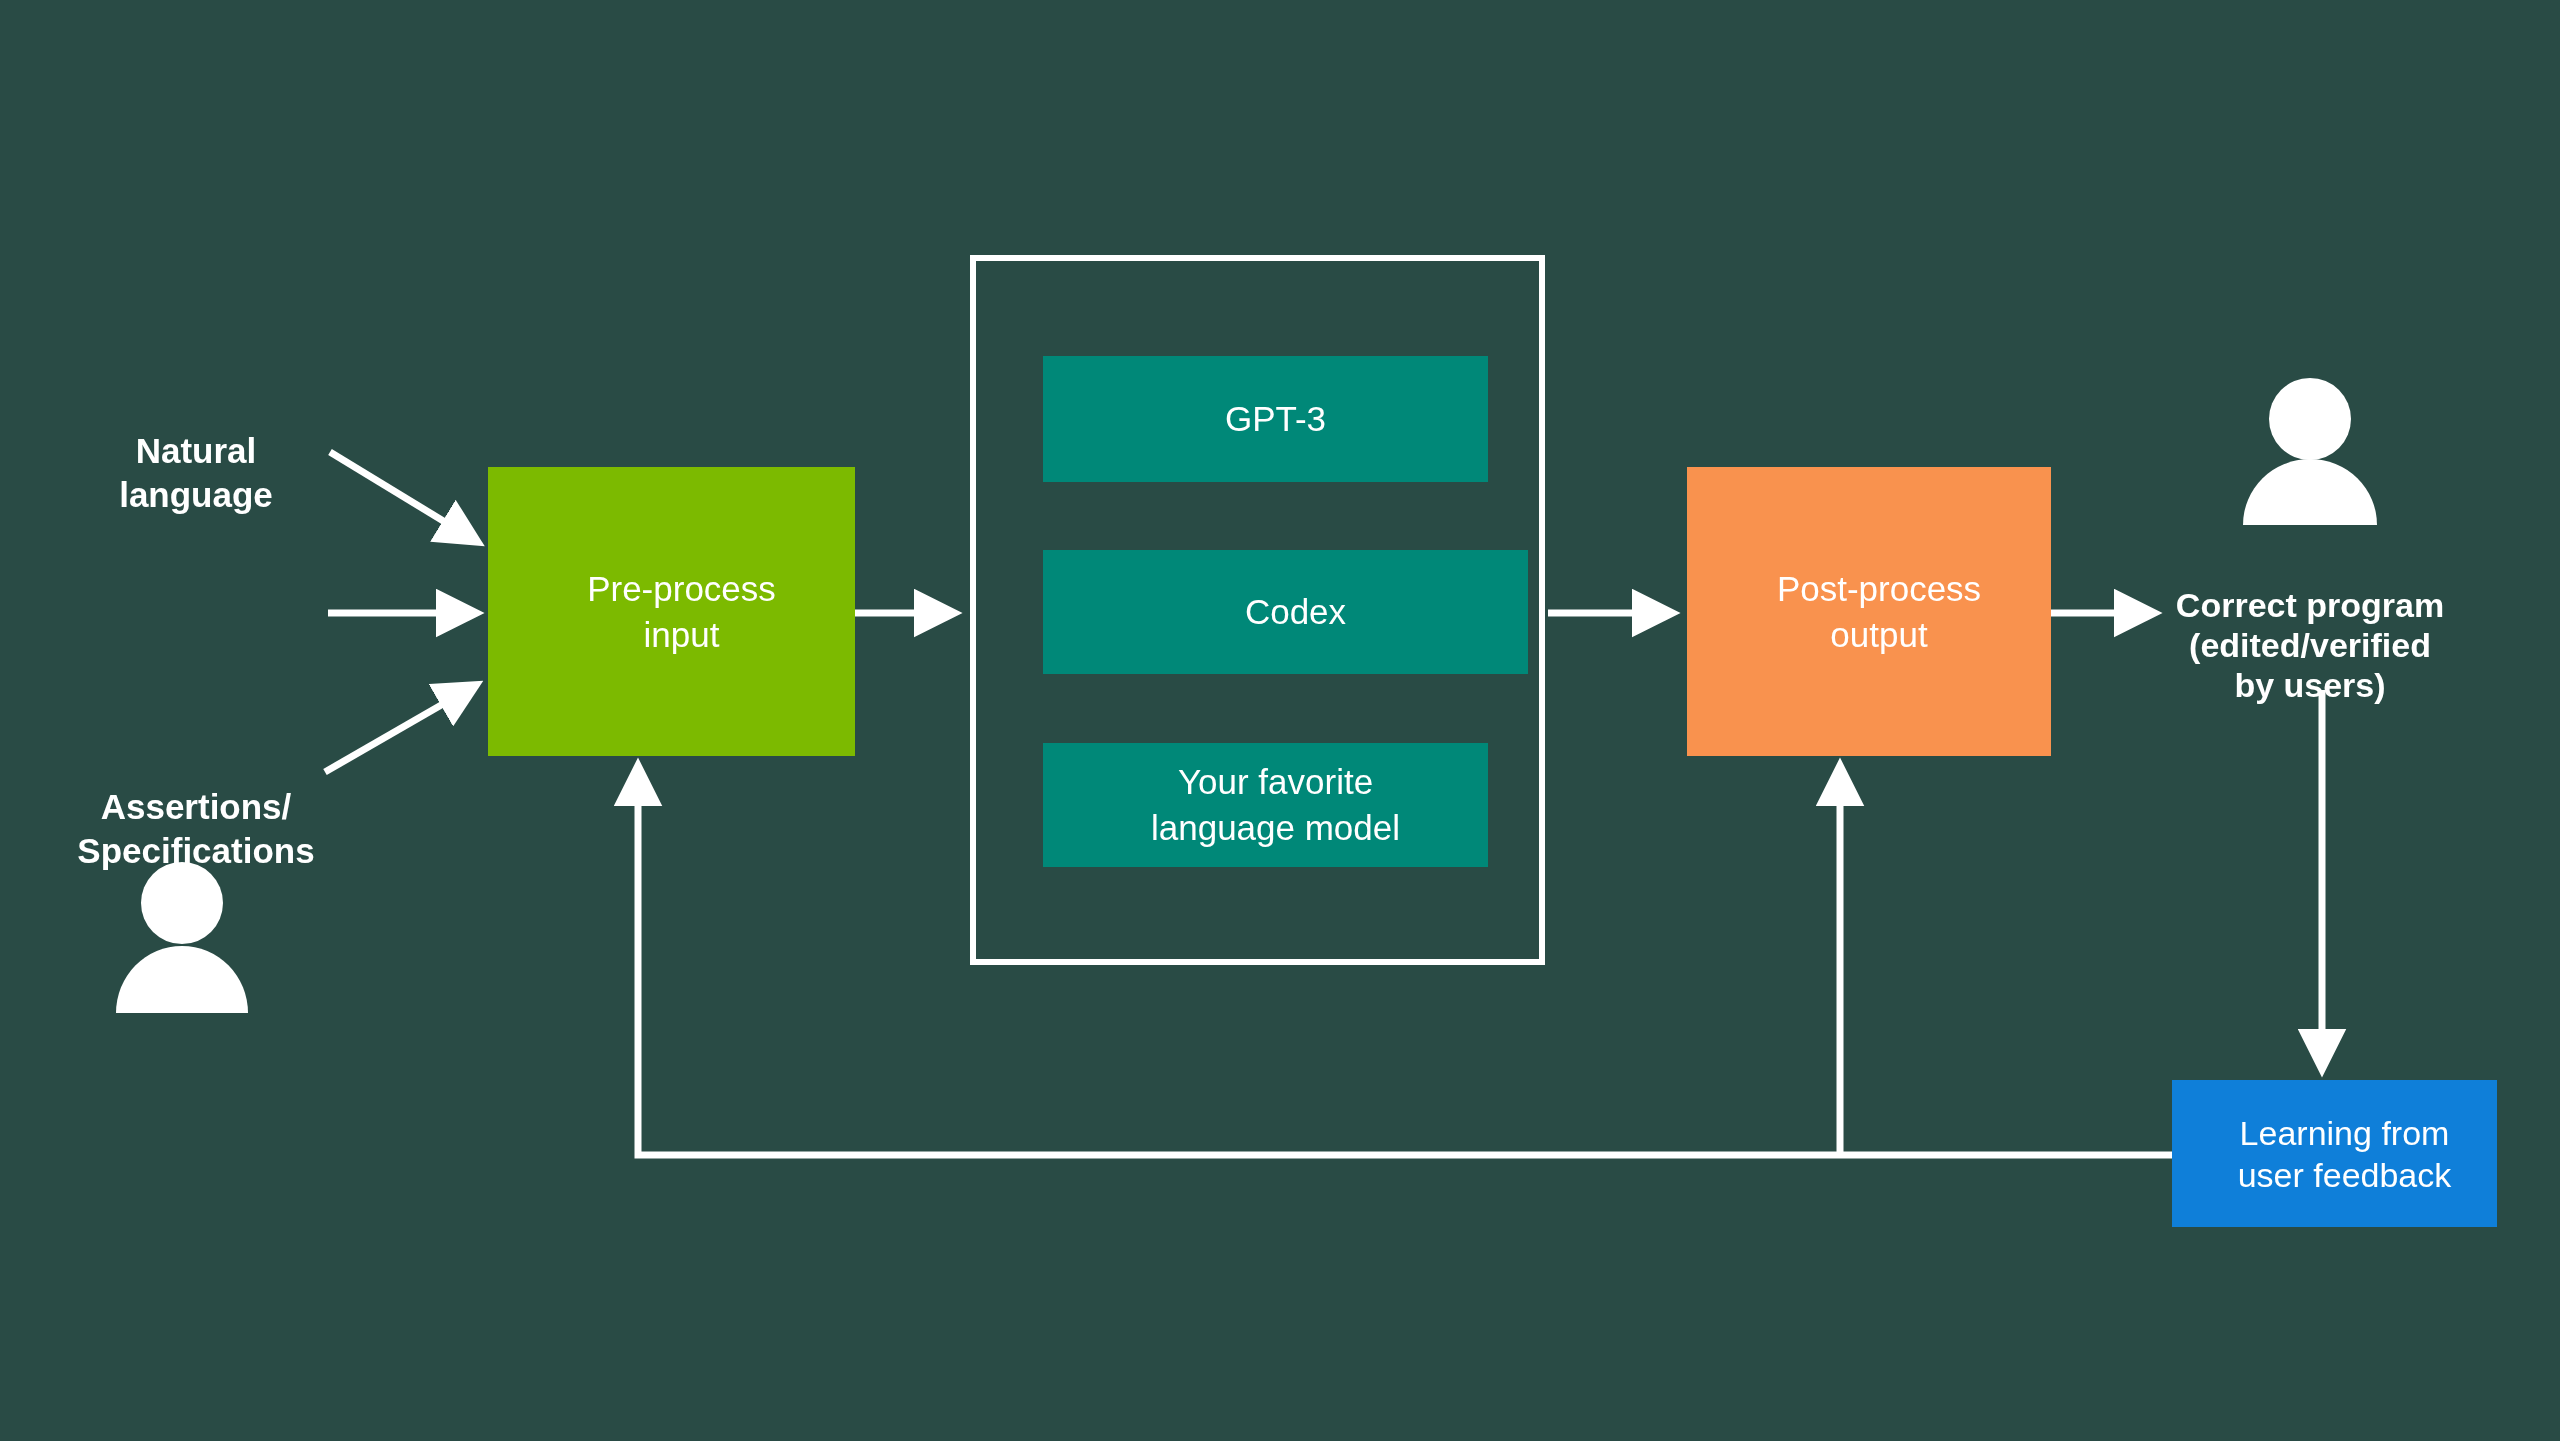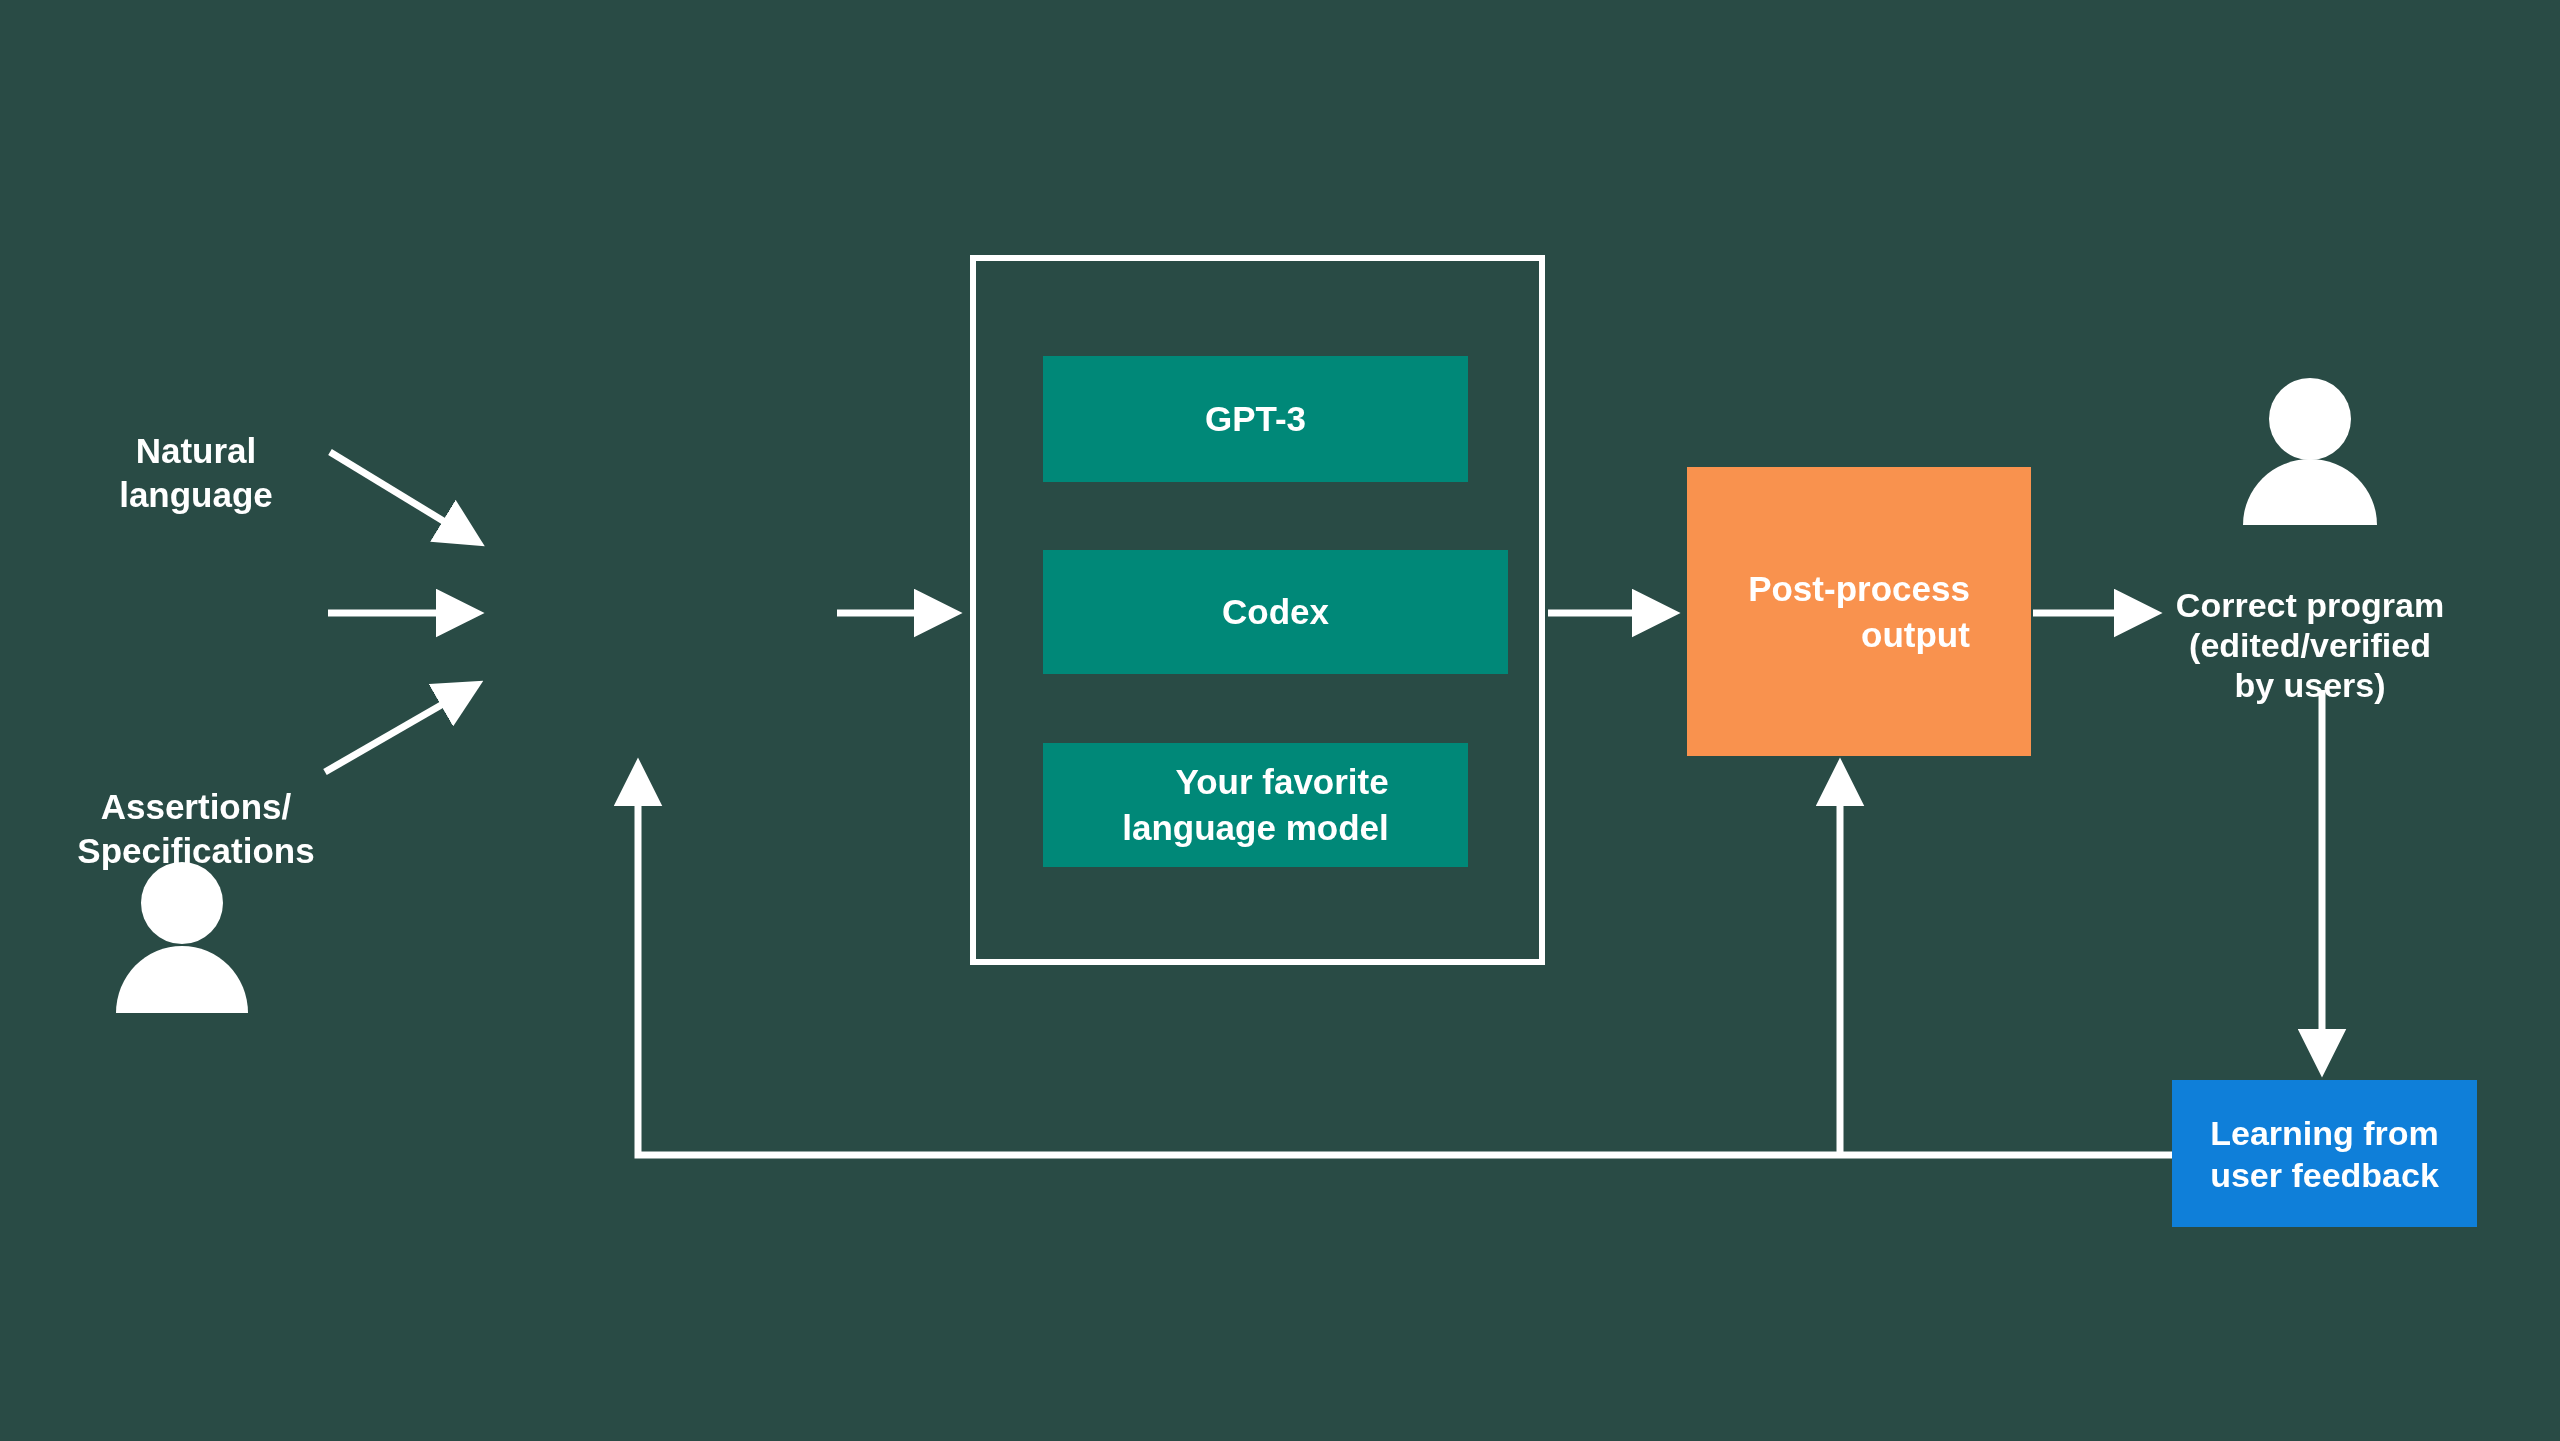--- a/index.html
+++ b/index.html
@@ -24,26 +24,27 @@
     line-height: 44px;
     white-space: pre-line;
     color: #ffffff;
     margin-top: 40px;
   }
   .node {
     position: absolute;
     display: flex;
     align-items: center;
     justify-content: center;
-    text-align: right;
+    text-align: center;
     font-size: 35px;
-    font-weight: 700;
+    font-weight: 400;
     line-height: 46px;
     white-space: pre-line;
     color: #ffffff;
+    padding-left: 20px;
   }
   .frame {
     position: absolute;
     border: 6px solid #ffffff;
     box-sizing: border-box;
     background: transparent;
   }
   #output-text {
     line-height: 40px;
     font-size: 34px;
@@ -90,20 +91,22 @@
   <div class="label" style="left:36px; top:389px; width:320px;">Natural
 language</div>
   <div class="label" style="left:36px; top:745px; width:320px;">Assertions/
 Specifications</div>
 
   <svg class="abs" style="left:100px; top:850px;" width="164" height="170" viewBox="0 0 164 170">
     <circle class="icon-fill" cx="82" cy="53" r="41"></circle>
     <path class="icon-fill" d="M16,163 A66,67 0 0 1 148,163 Z"></path>
   </svg>
 
+  <div class="node" style="left: 488px; top: 467px; width: 347px; height: 289px; background-color: rgb(124, 186, 0);">Pre-process
+input</div>
 
   <div class="frame" style="left:970px; top:255px; width:575px; height:710px;"></div>
   <div class="node" style="left: 1043px; top: 356px; width: 425px; height: 126px; background-color: rgb(0, 136, 120);">GPT-3</div>
   <div class="node" style="left: 1043px; top: 550px; width: 465px; height: 124px; background-color: rgb(0, 136, 120);">Codex</div>
   <div class="node" style="left: 1043px; top: 743px; width: 425px; height: 124px; background-color: rgb(0, 136, 120);">Your favorite
 language model</div>
 
   <div class="node" style="left: 1687px; top: 467px; width: 344px; height: 289px; background-color: rgb(249, 146, 78);">Post-process
 output</div>
 

